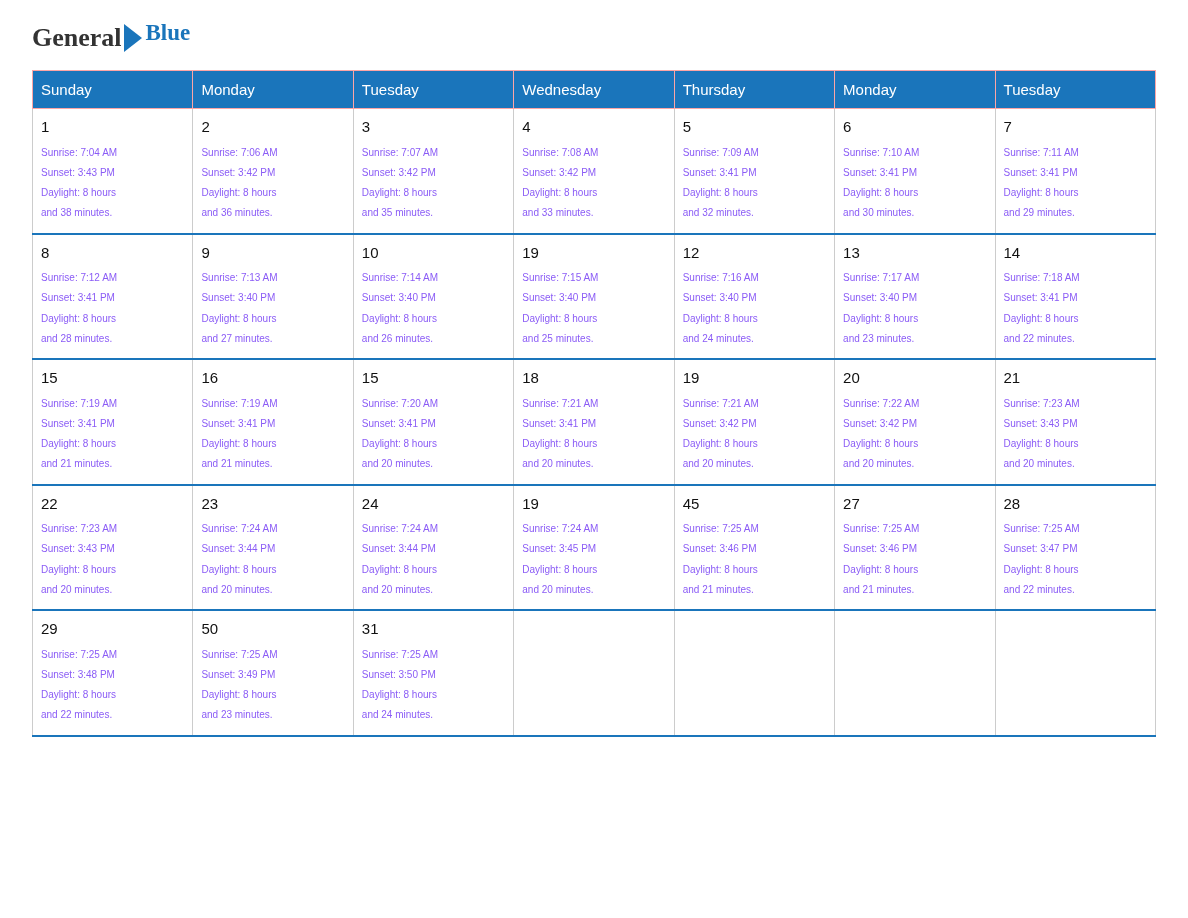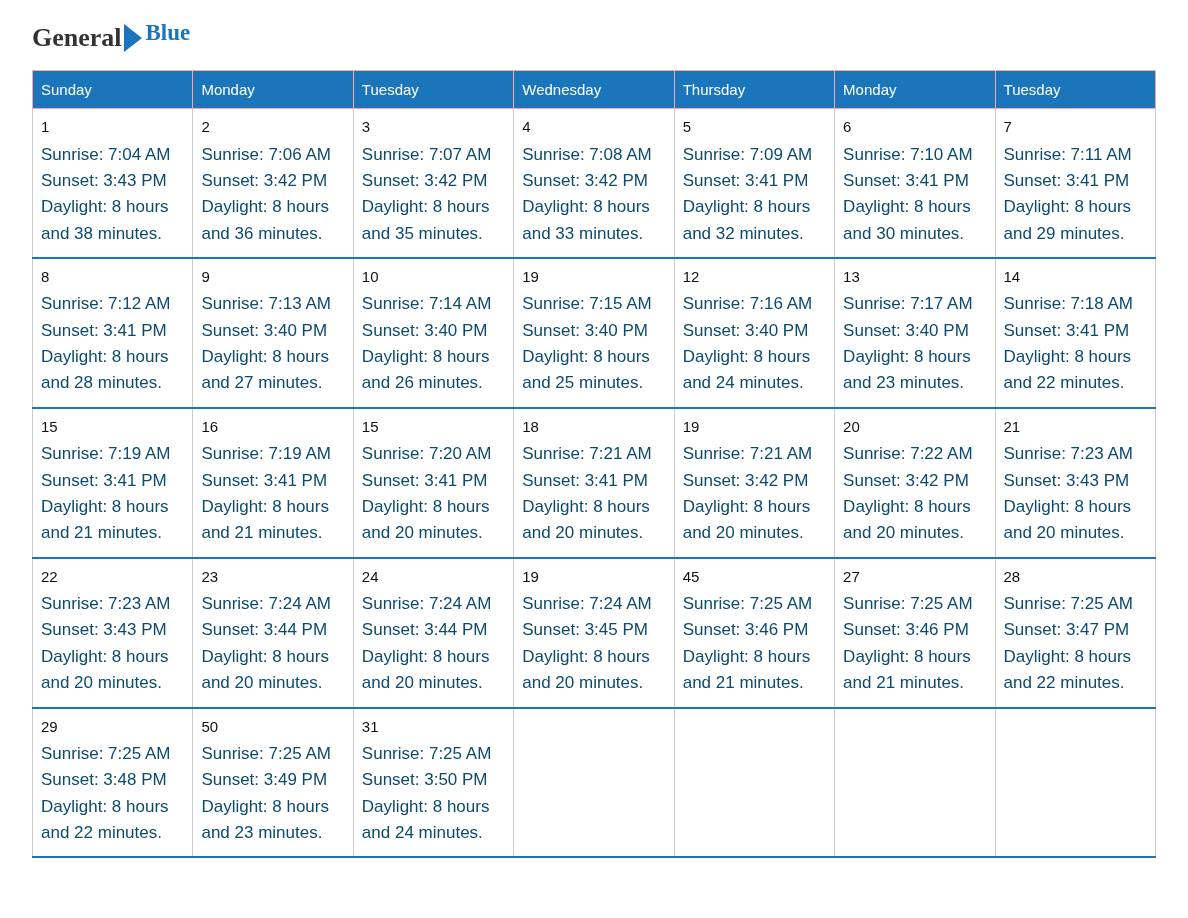--- a/index.html
+++ b/index.html
@@ -81,22 +81,22 @@
       border-bottom: 2px solid #1a75bb;
     }
     .day-num {
       font-size: 15px;
       font-weight: normal;
       color: #111;
       display: block;
       margin-bottom: 3px;
     }
     .day-info {
-      font-size: 17px;
-      color: #0c4a6e;
+      font-size: 10px;
+      color: #8b5cf6;
       line-height: 1.55;
     }
     td.empty {
       background: #fff;
     }
   </style>
 </head>
 <body>
 
 <div class="header-area">

